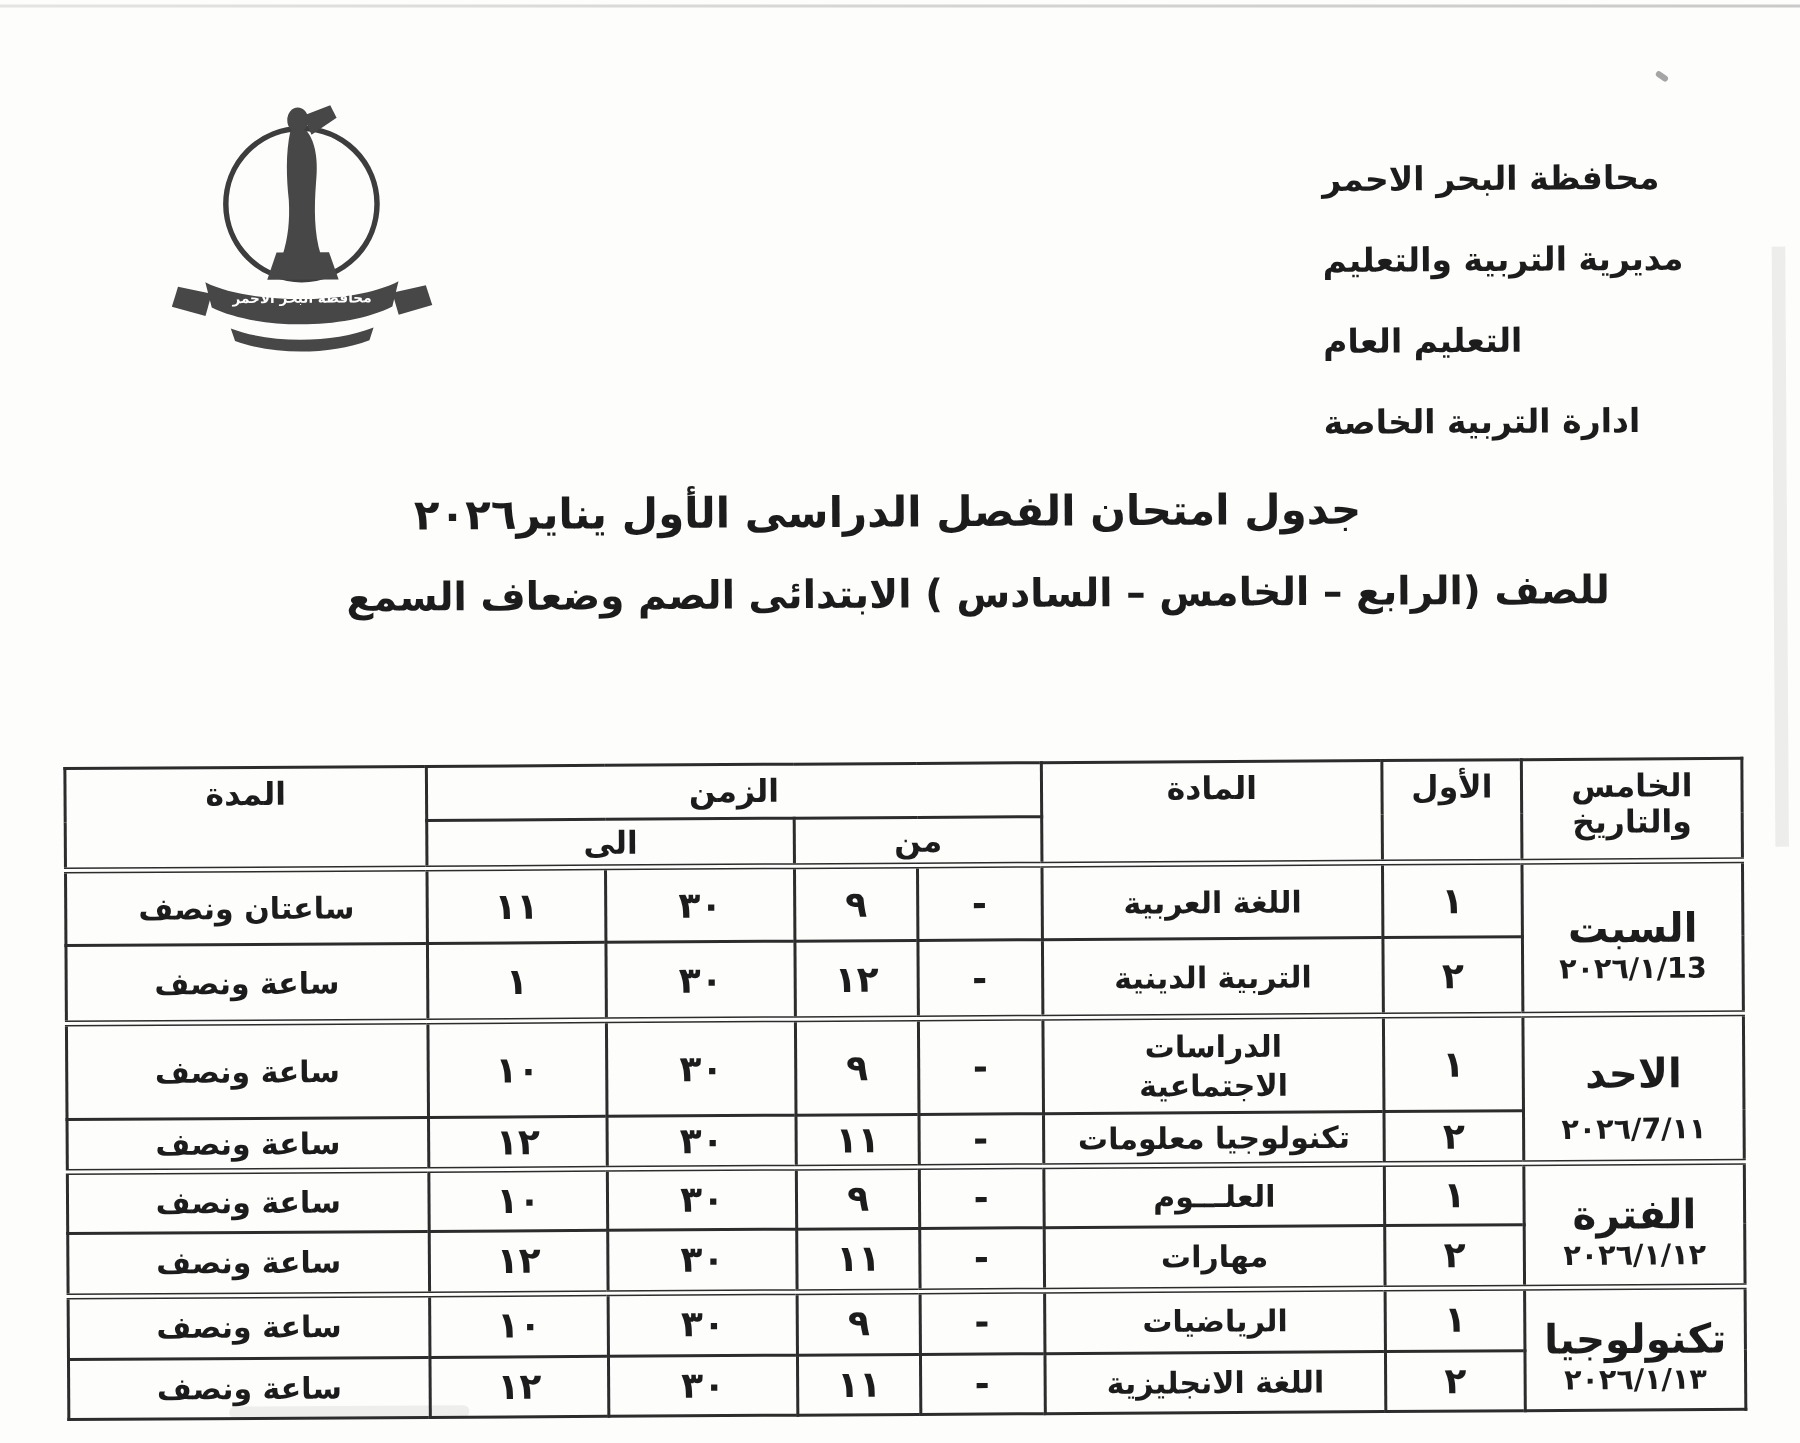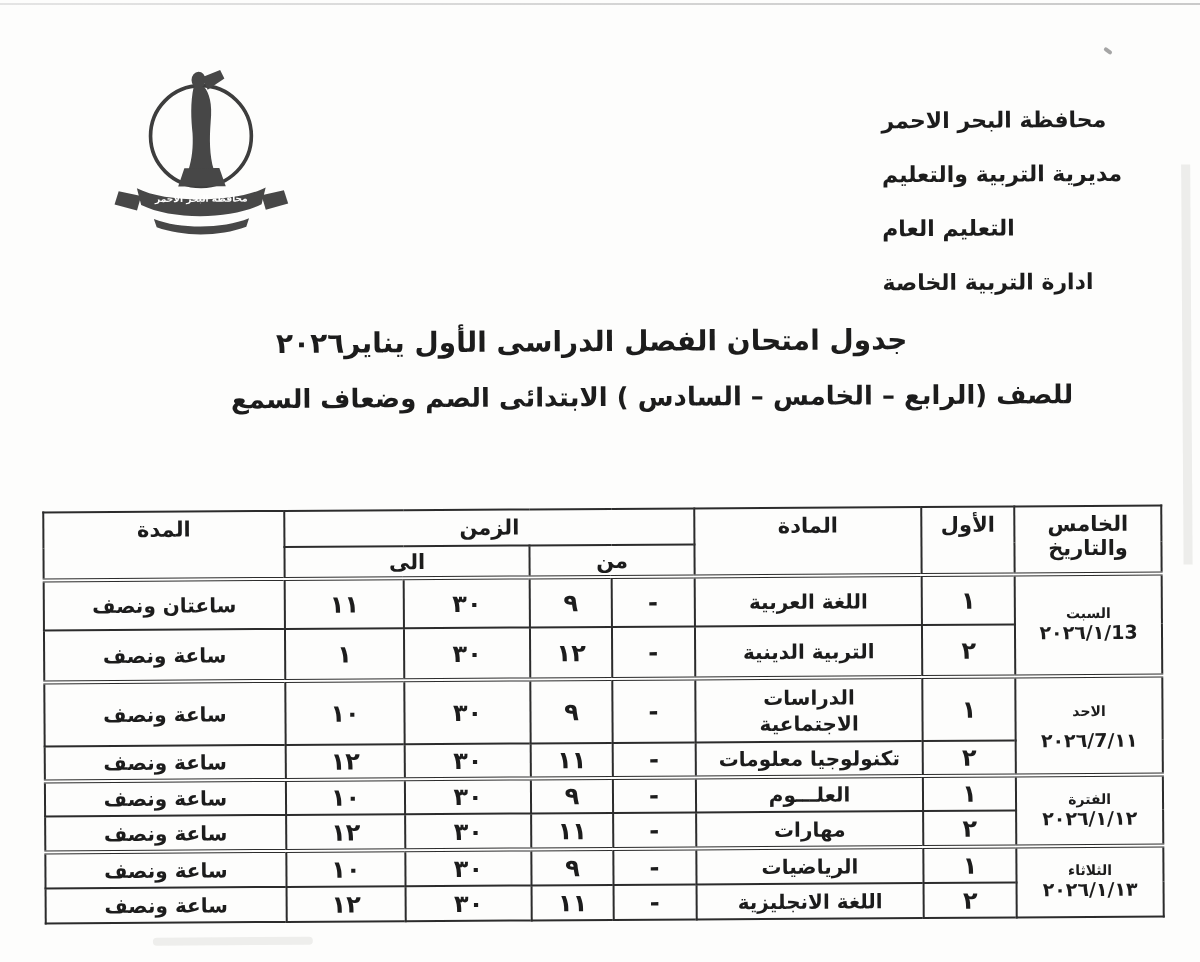--- a/index.html
+++ b/index.html
@@ -63,21 +63,21 @@
   tr.h2 th{vertical-align:middle;padding-top:0;}
   tr.group-start td{border-top:4px double #2c2c2c;}
   .sched tbody tr:first-child td{border-top:4px double #2c2c2c;}
   .day-cell{padding:0;}
   .day-wrap{
     display:flex;flex-direction:column;justify-content:space-between;
     align-items:center;height:100%;
     padding:6px 2px 8px;box-sizing:border-box;
   }
   .day-wrap.top{justify-content:center;gap:10px;padding-top:10px;}
-  .day-name{font-size:14px;}
+  .day-name{font-size:27px;margin-top:12px;}
   .day-date{font-size:19px;letter-spacing:2px;white-space:nowrap;}
   td.subject{font-size:20px;line-height:26px;}
   td.subject.wrap2{padding:0 46px;}
   td.duration{font-size:20px;letter-spacing:.5px;}
   td.numcell{font-size:24px;letter-spacing:1px;}
 </style>
 </head>
 <body>
 
 <div class="page">
@@ -214,21 +214,21 @@
           <td class="numcell">-</td>
           <td class="numcell">١١</td>
           <td class="numcell">٣٠</td>
           <td class="numcell">١٢</td>
           <td class="duration">ساعة ونصف</td>
         </tr>
 
         <tr class="group-start" style="height:36px">
           <td class="day-cell" rowspan="2">
             <div class="day-wrap">
-              <span class="day-name">الثلاثاء</span>
+              <span class="day-name">تكنولوجيا</span>
               <span class="day-date" dir="ltr">٢٠٢٦/١/١٣</span>
             </div>
           </td>
           <td class="numcell">١</td>
           <td class="subject">الرياضيات</td>
           <td class="numcell">-</td>
           <td class="numcell">٩</td>
           <td class="numcell">٣٠</td>
           <td class="numcell">١٠</td>
           <td class="duration">ساعة ونصف</td>

